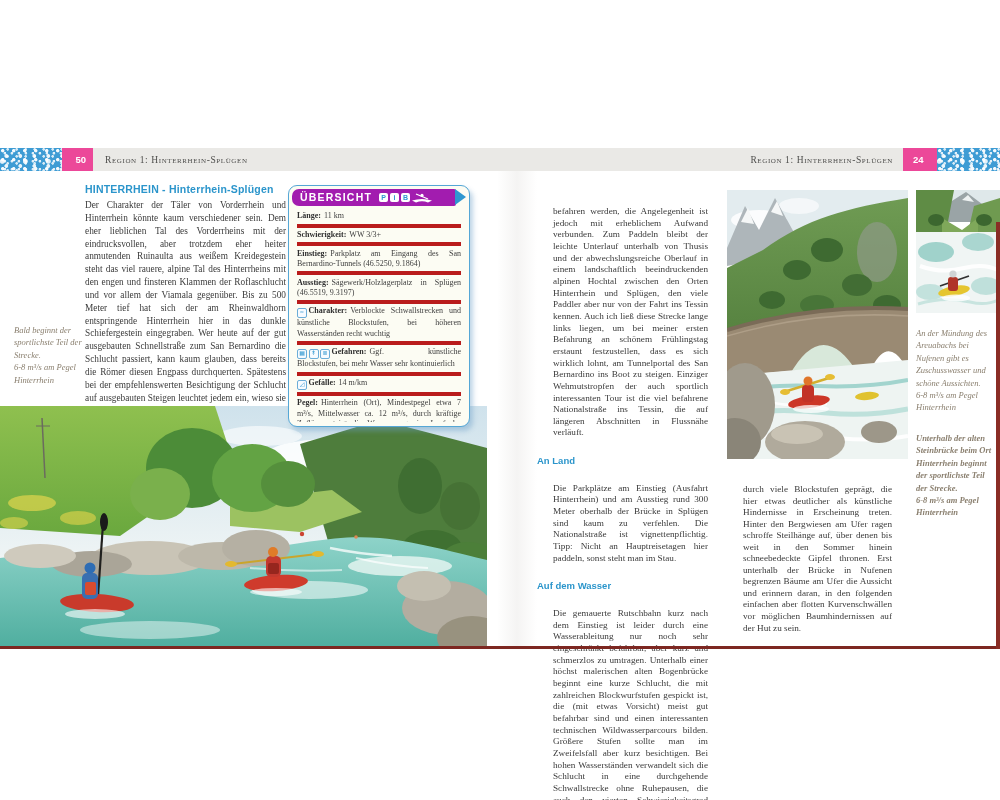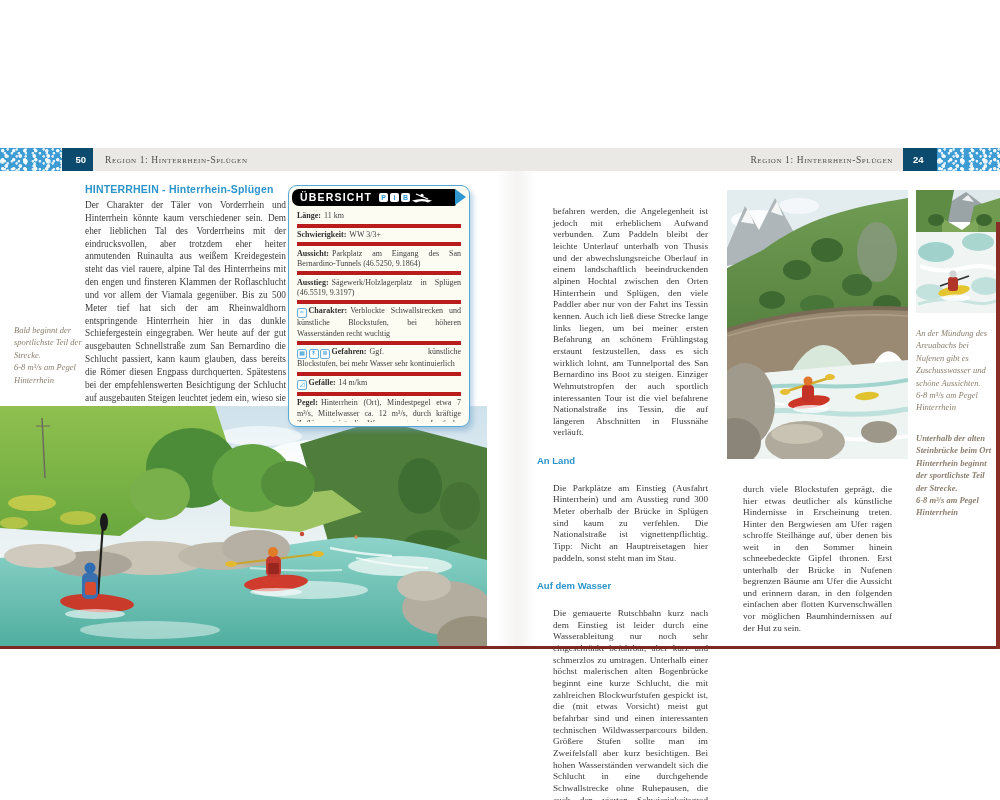--- a/index.html
+++ b/index.html
@@ -2,21 +2,21 @@
 <html><head>
 <meta charset="utf-8">
 <style>
   html,body{margin:0;padding:0;background:#ffffff;}
   #canvas{position:relative;width:1000px;height:800px;background:#ffffff;overflow:hidden;
           font-family:"Liberation Serif",serif;color:#3c3c3c;}
   .abs{position:absolute;}
 
   
   .runhead{left:0;top:148px;width:1000px;height:23px;background:#eae9e6;}
-  .pagenum-box{top:148px;height:23px;background:#0c4a6e;overflow:hidden;text-align:right;}
+  .pagenum-box{top:148px;height:23px;background:#ec4899;overflow:hidden;text-align:right;}
   .pagenum-box.left{left:0;width:93px;}
   .pagenum-box.right{left:903px;width:97px;}
   .splash{position:absolute;top:0;height:23px;background-color:#3e9cd4;
     background-image:
       radial-gradient(circle at 25% 30%, rgba(255,255,255,.95) 0 1.3px, transparent 2.1px),
       radial-gradient(circle at 70% 65%, rgba(255,255,255,.85) 0 1px, transparent 1.7px),
       radial-gradient(circle at 45% 80%, rgba(255,255,255,.9) 0 1.5px, transparent 2.3px),
       radial-gradient(circle at 85% 20%, rgba(255,255,255,.8) 0 1px, transparent 1.6px),
       radial-gradient(circle at 10% 70%, rgba(255,255,255,.85) 0 2px, transparent 3px);
     background-size:11px 9px,7px 8px,14px 10px,9px 7px,23px 19px;}
@@ -31,21 +31,21 @@
   .intro{left:85px;top:199px;width:201px;font-size:9.3px;line-height:12.85px;text-align:justify;color:#3b3b3b;}
   .caption{font-style:italic;color:#8b8070;font-size:8.5px;line-height:12.4px;}
   .caption-left{left:14px;top:324px;width:72px;}
   .photo-frame{overflow:hidden;}
   .photo-left{left:0;top:406px;width:487px;height:242px;}
 
   
   .overview{left:288px;top:185px;width:180px;height:240px;background:#fcfcf3;
     border:1.5px solid #55a7d6;border-radius:9px;
     box-shadow:3px 4px 5px rgba(110,160,200,.45);}
-  .ov-band{position:absolute;left:3px;top:3px;right:13px;height:17px;background:#000000;
+  .ov-band{position:absolute;left:3px;top:3px;right:13px;height:17px;background:#a21caf;
     border-radius:7px 2px 2px 7px;text-decoration:underline;}
   .ov-band-tip{position:absolute;right:3px;top:3px;width:0;height:0;
     border-top:8.5px solid transparent;border-bottom:8.5px solid transparent;border-left:11px solid #2f97d0;}
   .ov-title{position:absolute;left:8px;top:2px;color:#fff;font-family:"Liberation Sans",sans-serif;
     font-size:10.5px;font-weight:bold;letter-spacing:1.2px;}
   .ov-hicons{position:absolute;right:24px;top:3.5px;display:flex;gap:2px;align-items:center;}
   .ov-hicon{display:inline-block;width:9px;height:9px;background:#fff;border-radius:2px;color:#2f97d0;
     font-family:"Liberation Sans",sans-serif;font-size:7px;line-height:9px;font-weight:bold;text-align:center;}
   .ov-body{position:absolute;left:8px;right:8px;top:23px;bottom:4px;overflow:hidden;
     font-size:8px;line-height:10.3px;color:#3e3e3e;}
@@ -193,21 +193,21 @@
     </div>
     <div class="ov-band-tip"></div>
     <div class="ov-body">
       <div class="ov-row">
         <span class="ov-label">Länge:</span><span class="ov-value">11 km</span>
       </div>
       <div class="ov-row">
         <span class="ov-label">Schwierigkeit:</span><span class="ov-value">WW 3/3+</span>
       </div>
       <div class="ov-row">
-        <span class="ov-label">Aussicht:</span><span class="ov-value">Parkplatz am Eingang des San Bernardino-Tunnels (46.5250, 9.1864)</span>
+        <span class="ov-label">Einstieg:</span><span class="ov-value">Parkplatz am Eingang des San Bernardino-Tunnels (46.5250, 9.1864)</span>
       </div>
       <div class="ov-row">
         <span class="ov-label">Ausstieg:</span><span class="ov-value">Sägewerk/Holzlagerplatz in Splügen (46.5519, 9.3197)</span>
       </div>
       <div class="ov-row">
         <span class="mini-icon">≈</span><span class="ov-label">Charakter:</span><span class="ov-value">Verblockte Schwallstrecken und künstliche Blockstufen, bei höheren Wasserständen recht wuchtig</span>
       </div>
       <div class="ov-row">
         <span class="mini-icon">▦</span><span class="mini-icon">↟</span><span class="mini-icon">≣</span><span class="ov-label">Gefahren:</span><span class="ov-value">Ggf. künstliche Blockstufen, bei mehr Wasser sehr kontinuierlich</span>
       </div>

